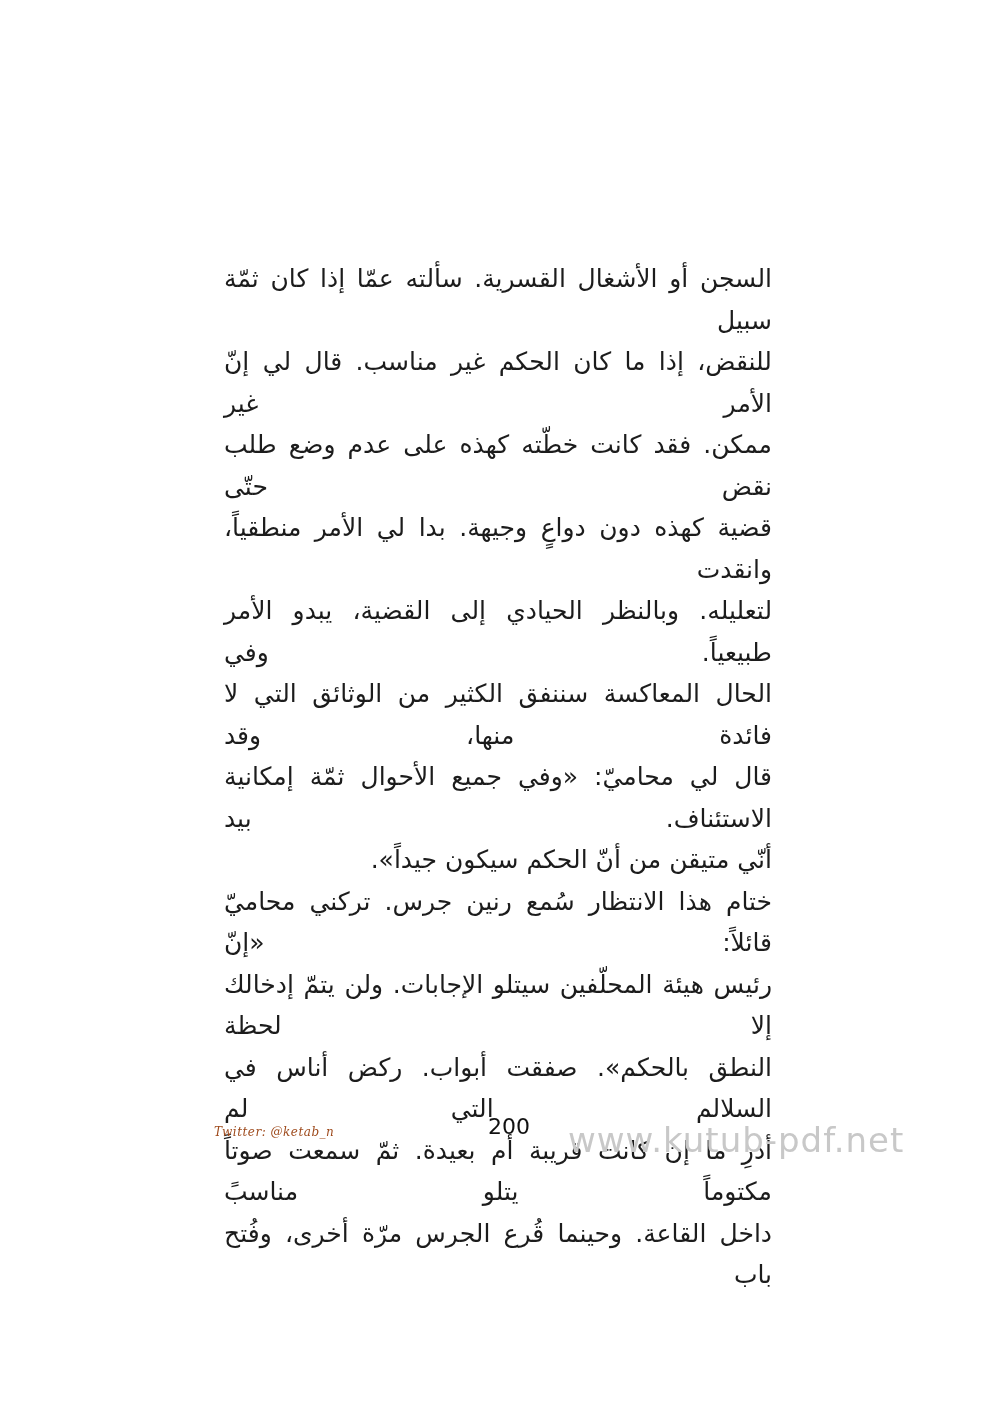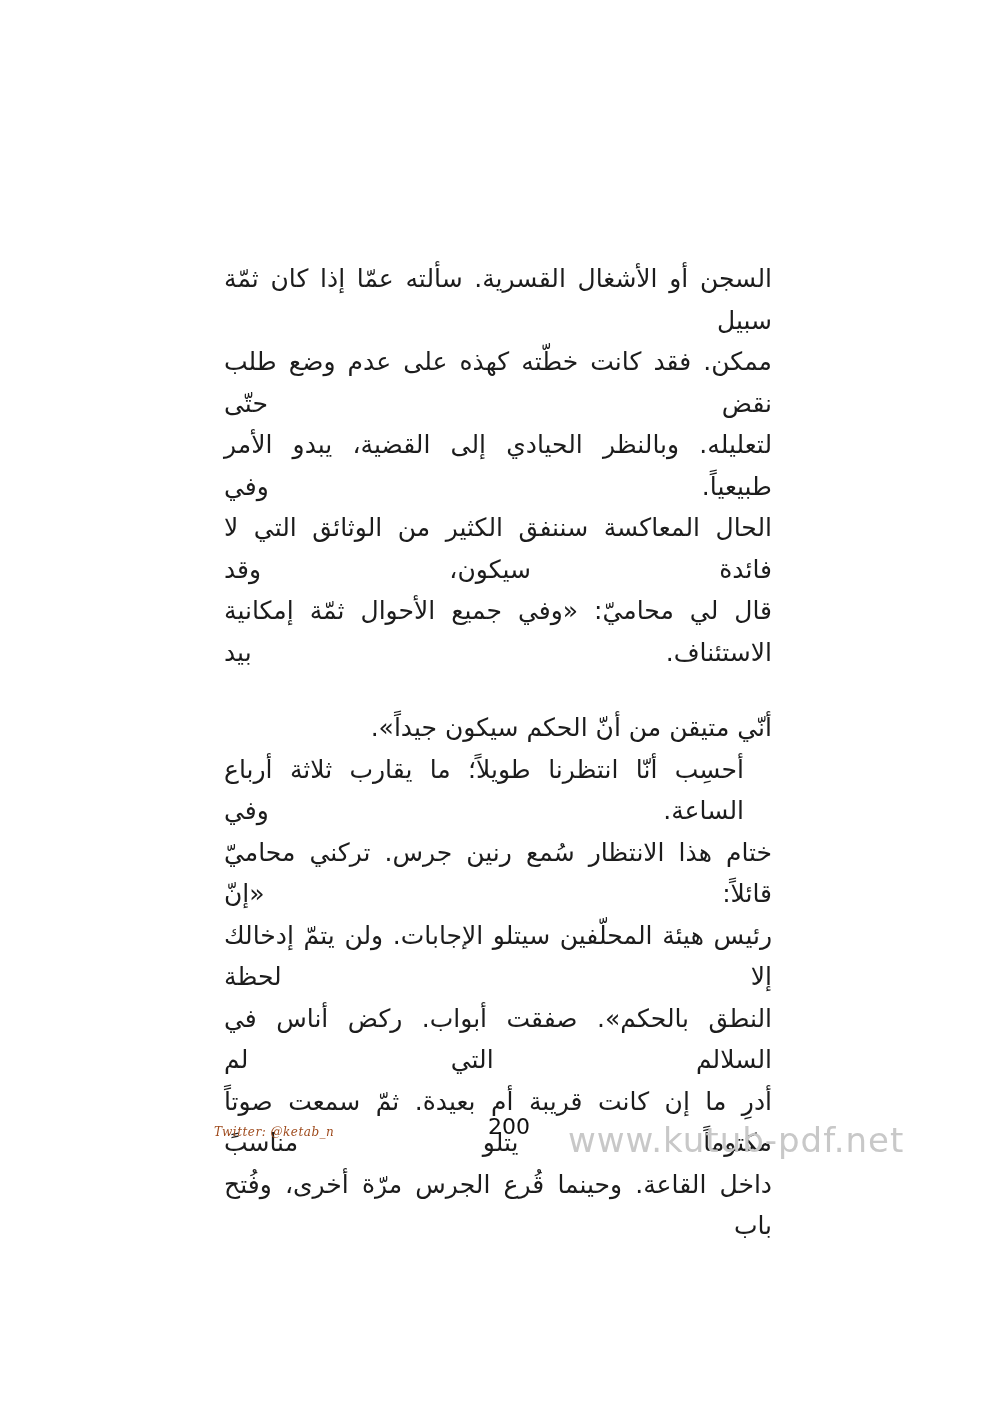--- a/index.html
+++ b/index.html
@@ -27,21 +27,20 @@
     font-family: "DejaVu Sans", sans-serif;
   }
   .para { margin: 0; }
   .line {
     text-align: justify;
     text-align-last: justify;
     white-space: normal;
   }
   .line.last {
     text-align-last: right;
-    margin-top: 34px;
   }
   .line.indent-first {
     padding-right: 28px;
   }
   .footer-twitter {
     position: absolute;
     left: 214px;
     top: 1125px;
     font-family: "DejaVu Serif", serif;
     font-style: italic;
@@ -72,28 +71,29 @@
   }
 </style>
 </head>
 <body>
 
 <div class="page" style="background: rgb(255, 255, 255);">
 
   <div class="text-block" style="color: rgb(28, 28, 28);">
       <div class="para">
         <div class="line">السجن أو الأشغال القسرية. سألته عمّا إذا كان ثمّة سبيل</div>
+        <div class="line">للنقض، إذا ما كان الحكم غير مناسب. قال لي إنّ الأمر غير</div>
         <div class="line">ممكن. فقد كانت خطّته كهذه على عدم وضع طلب نقض حتّى</div>
+        <div class="line">قضية كهذه دون دواعٍ وجيهة. بدا لي الأمر منطقياً، وانقدت</div>
         <div class="line">لتعليله. وبالنظر الحيادي إلى القضية، يبدو الأمر طبيعياً. وفي</div>
-        <div class="line">الحال المعاكسة سننفق الكثير من الوثائق التي لا فائدة سيكون، وقد</div>
+        <div class="line">الحال المعاكسة سننفق الكثير من الوثائق التي لا فائدة منها، وقد</div>
         <div class="line">قال لي محاميّ: «وفي جميع الأحوال ثمّة إمكانية الاستئناف. بيد</div>
         <div class="line last">أنّي متيقن من أنّ الحكم سيكون جيداً».</div>
       </div>
       <div class="para">
-        <div class="line indent-first">أحسِب أنّا انتظرنا طويلاً؛ ما يقارب ثلاثة أرباع الساعة. وفي</div>
         <div class="line">ختام هذا الانتظار سُمع رنين جرس. تركني محاميّ قائلاً: «إنّ</div>
         <div class="line">رئيس هيئة المحلّفين سيتلو الإجابات. ولن يتمّ إدخالك إلا لحظة</div>
         <div class="line">النطق بالحكم». صفقت أبواب. ركض أناس في السلالم التي لم</div>
         <div class="line">أدرِ ما إن كانت قريبة أم بعيدة. ثمّ سمعت صوتاً مكتوماً يتلو مناسبً</div>
         <div class="line">داخل القاعة. وحينما قُرع الجرس مرّة أخرى، وفُتح باب</div>
       </div>
     </div>
 
   <div class="footer-twitter" style="color: rgb(158, 74, 28);">Twitter: @ketab_n</div>
 

